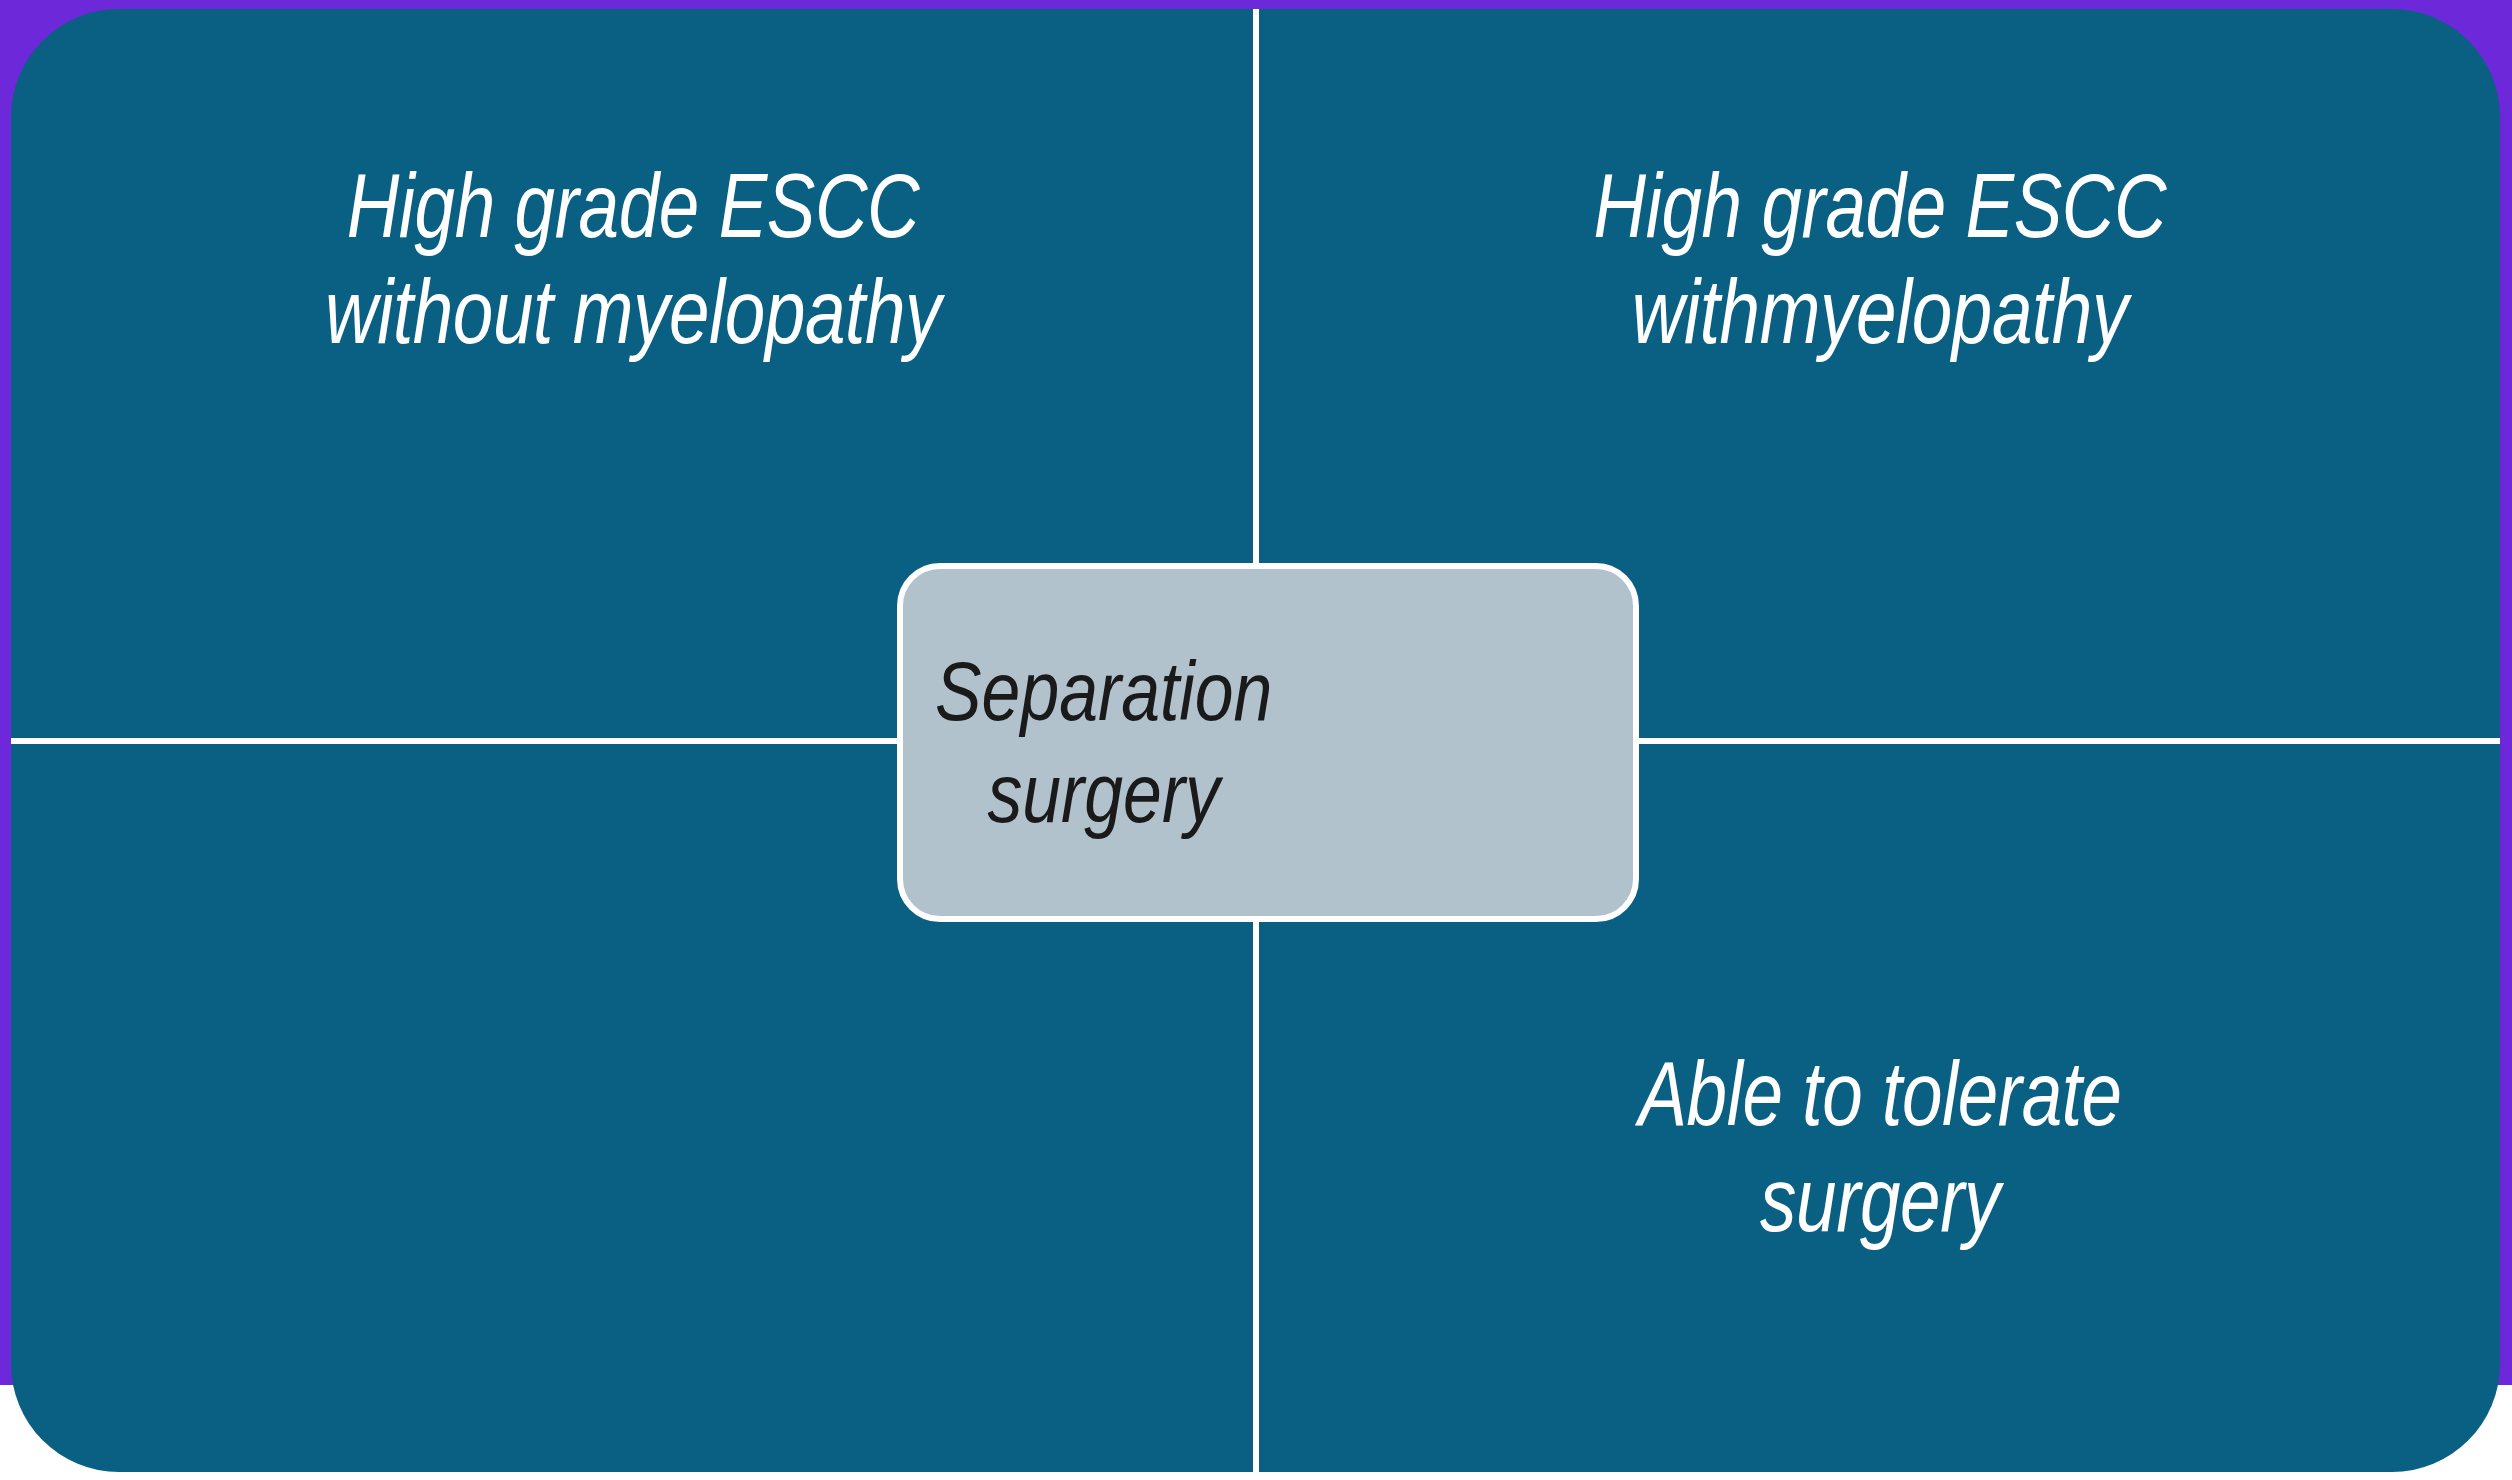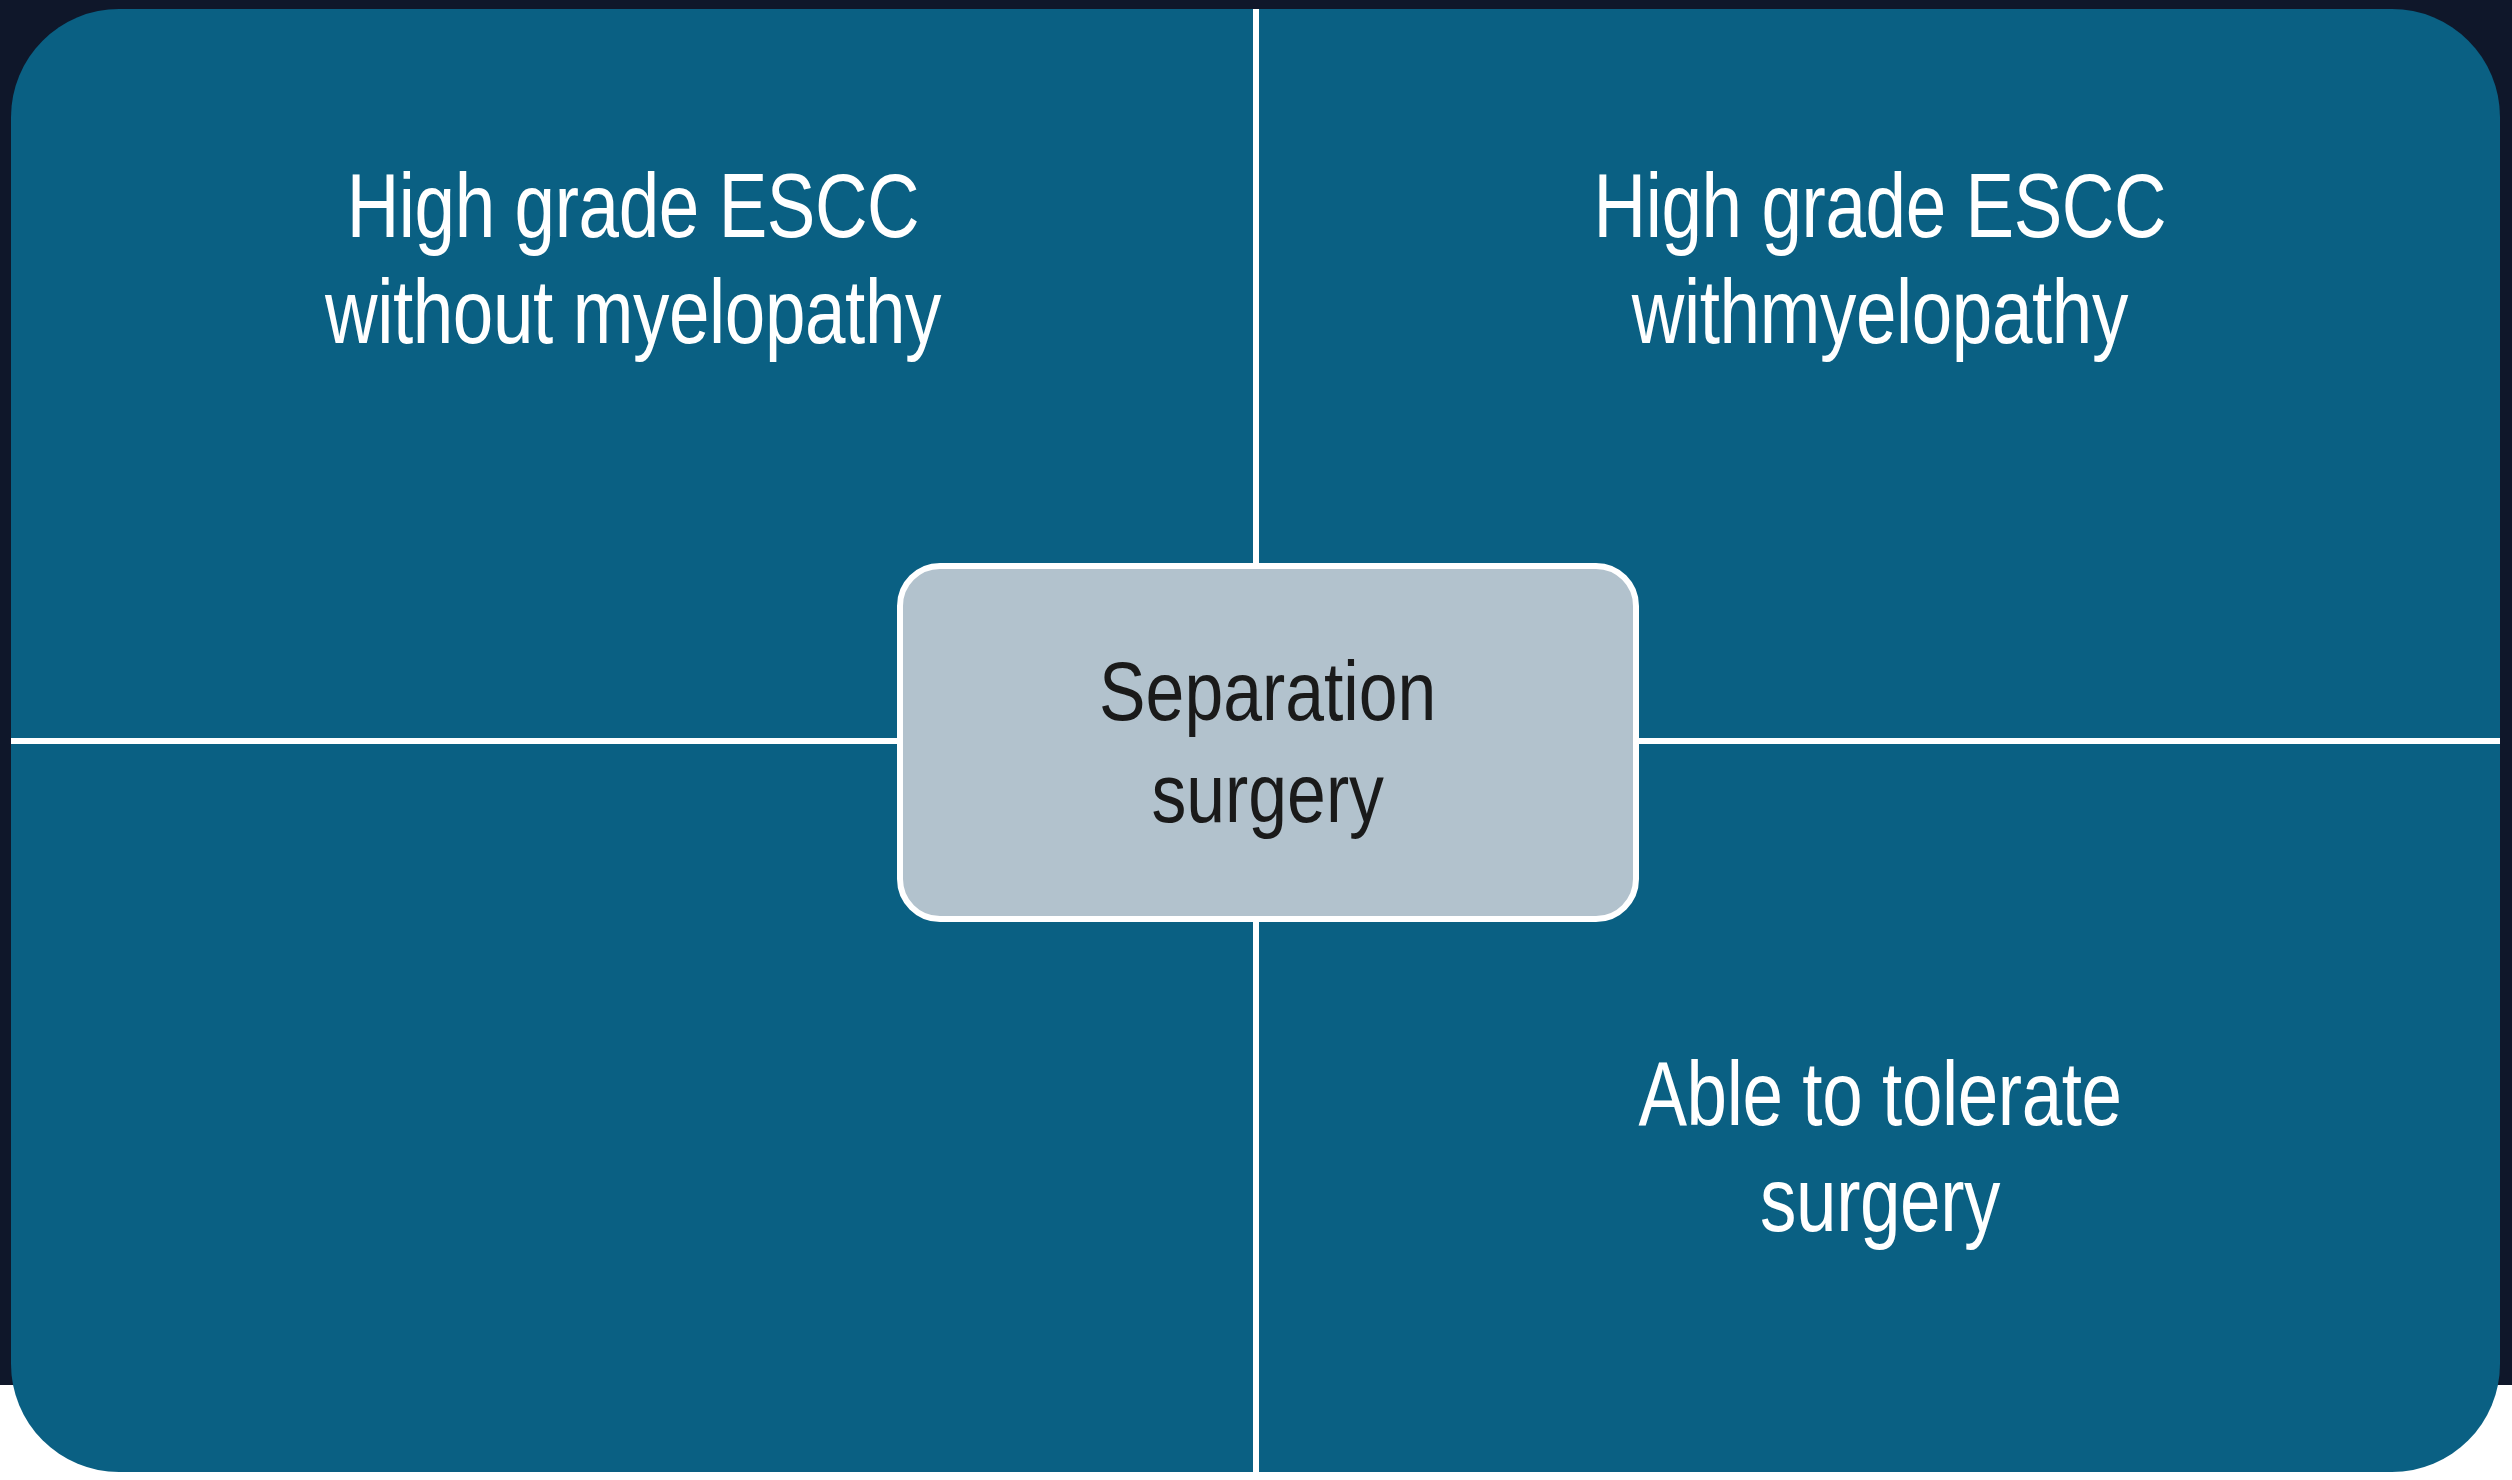--- a/index.html
+++ b/index.html
@@ -11,21 +11,22 @@
     width: 2512px;
     height: 1481px;
     overflow: hidden;
     font-family: "Liberation Sans", sans-serif;
   }
 
   #diagram-root {
     position: relative;
     width: 2512px;
     height: 1385px;
-    background: #0f172a;
+    background: #6d28d9;
+    font-style: italic;
   }
 
   
   .panel {
     position: absolute;
     left: 10.8px;
     top: 9px;
     width: 2489px;
     height: 1463px;
     background: #0a6083;
@@ -89,21 +90,20 @@
     left: 897px;
     top: 563px;
     width: 742px;
     height: 359px;
     background: #b2c2cd;
     border: 6.3px solid #ffffff;
     border-radius: 43px;
     box-sizing: border-box;
     display: flex;
     align-items: center;
-    justify-content: center;
     text-align: center;
   }
   .center-text {
     color: #1a1a1a;
     font-family: "Liberation Sans", sans-serif;
     font-weight: 400;
     font-size: 83px;
     line-height: 1.22;
     white-space: pre-line;
     transform: scaleX(0.84);

